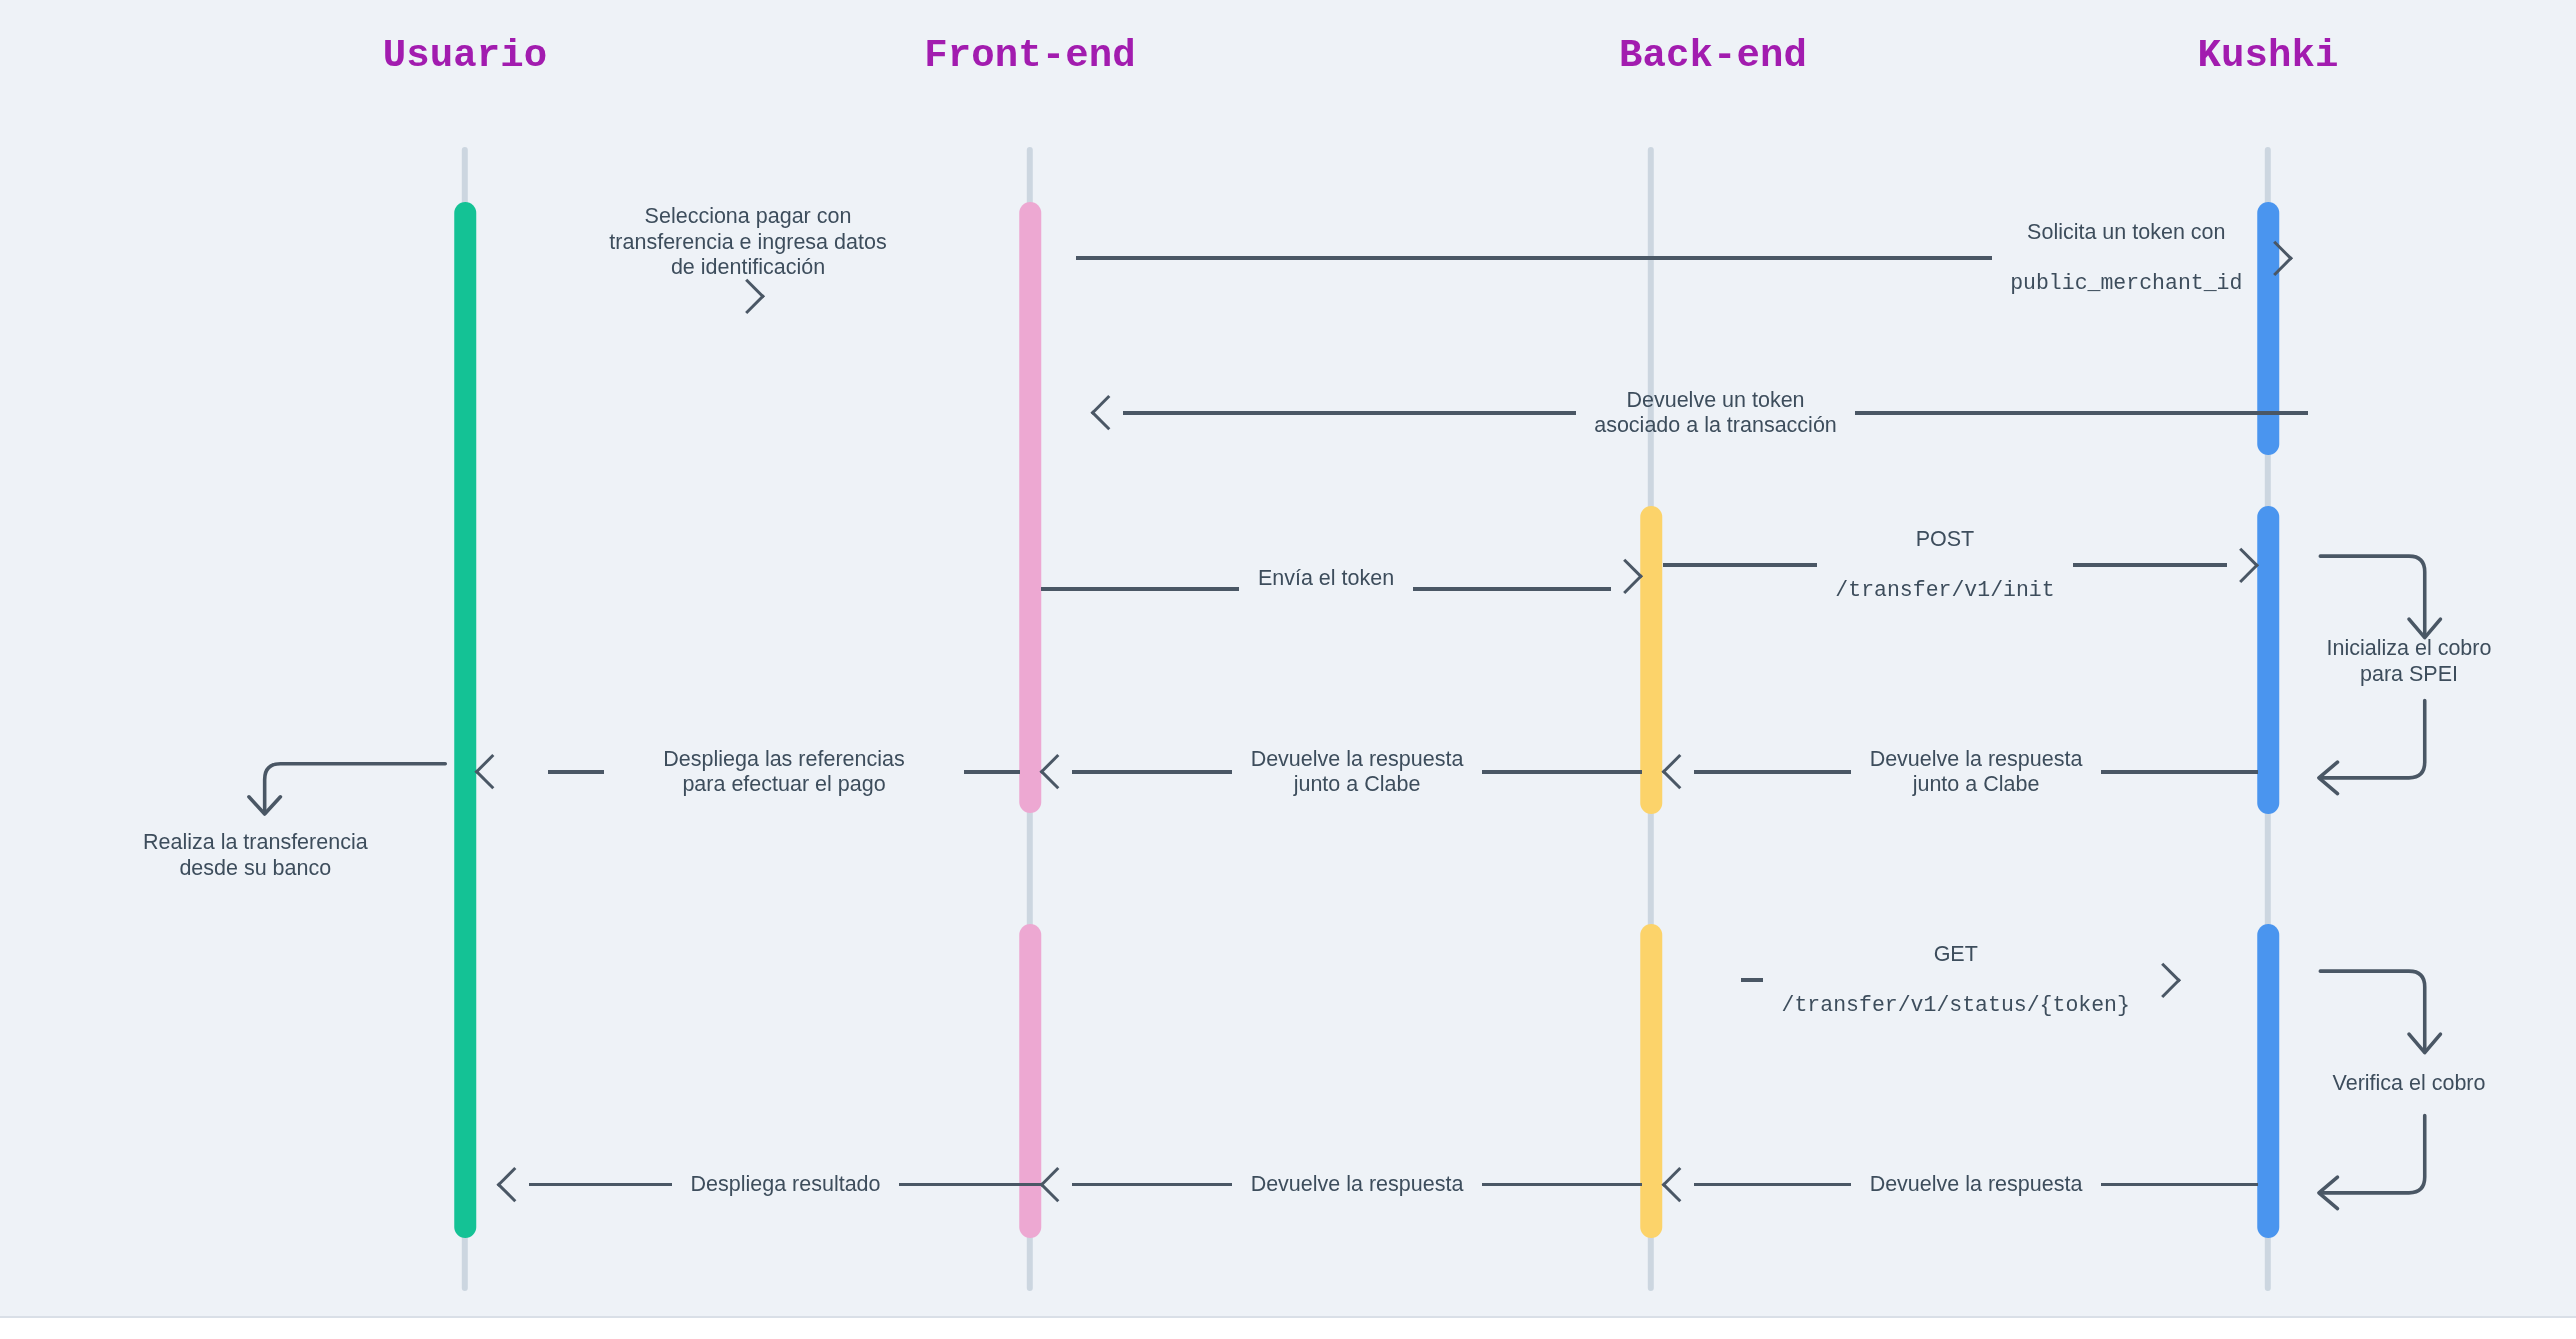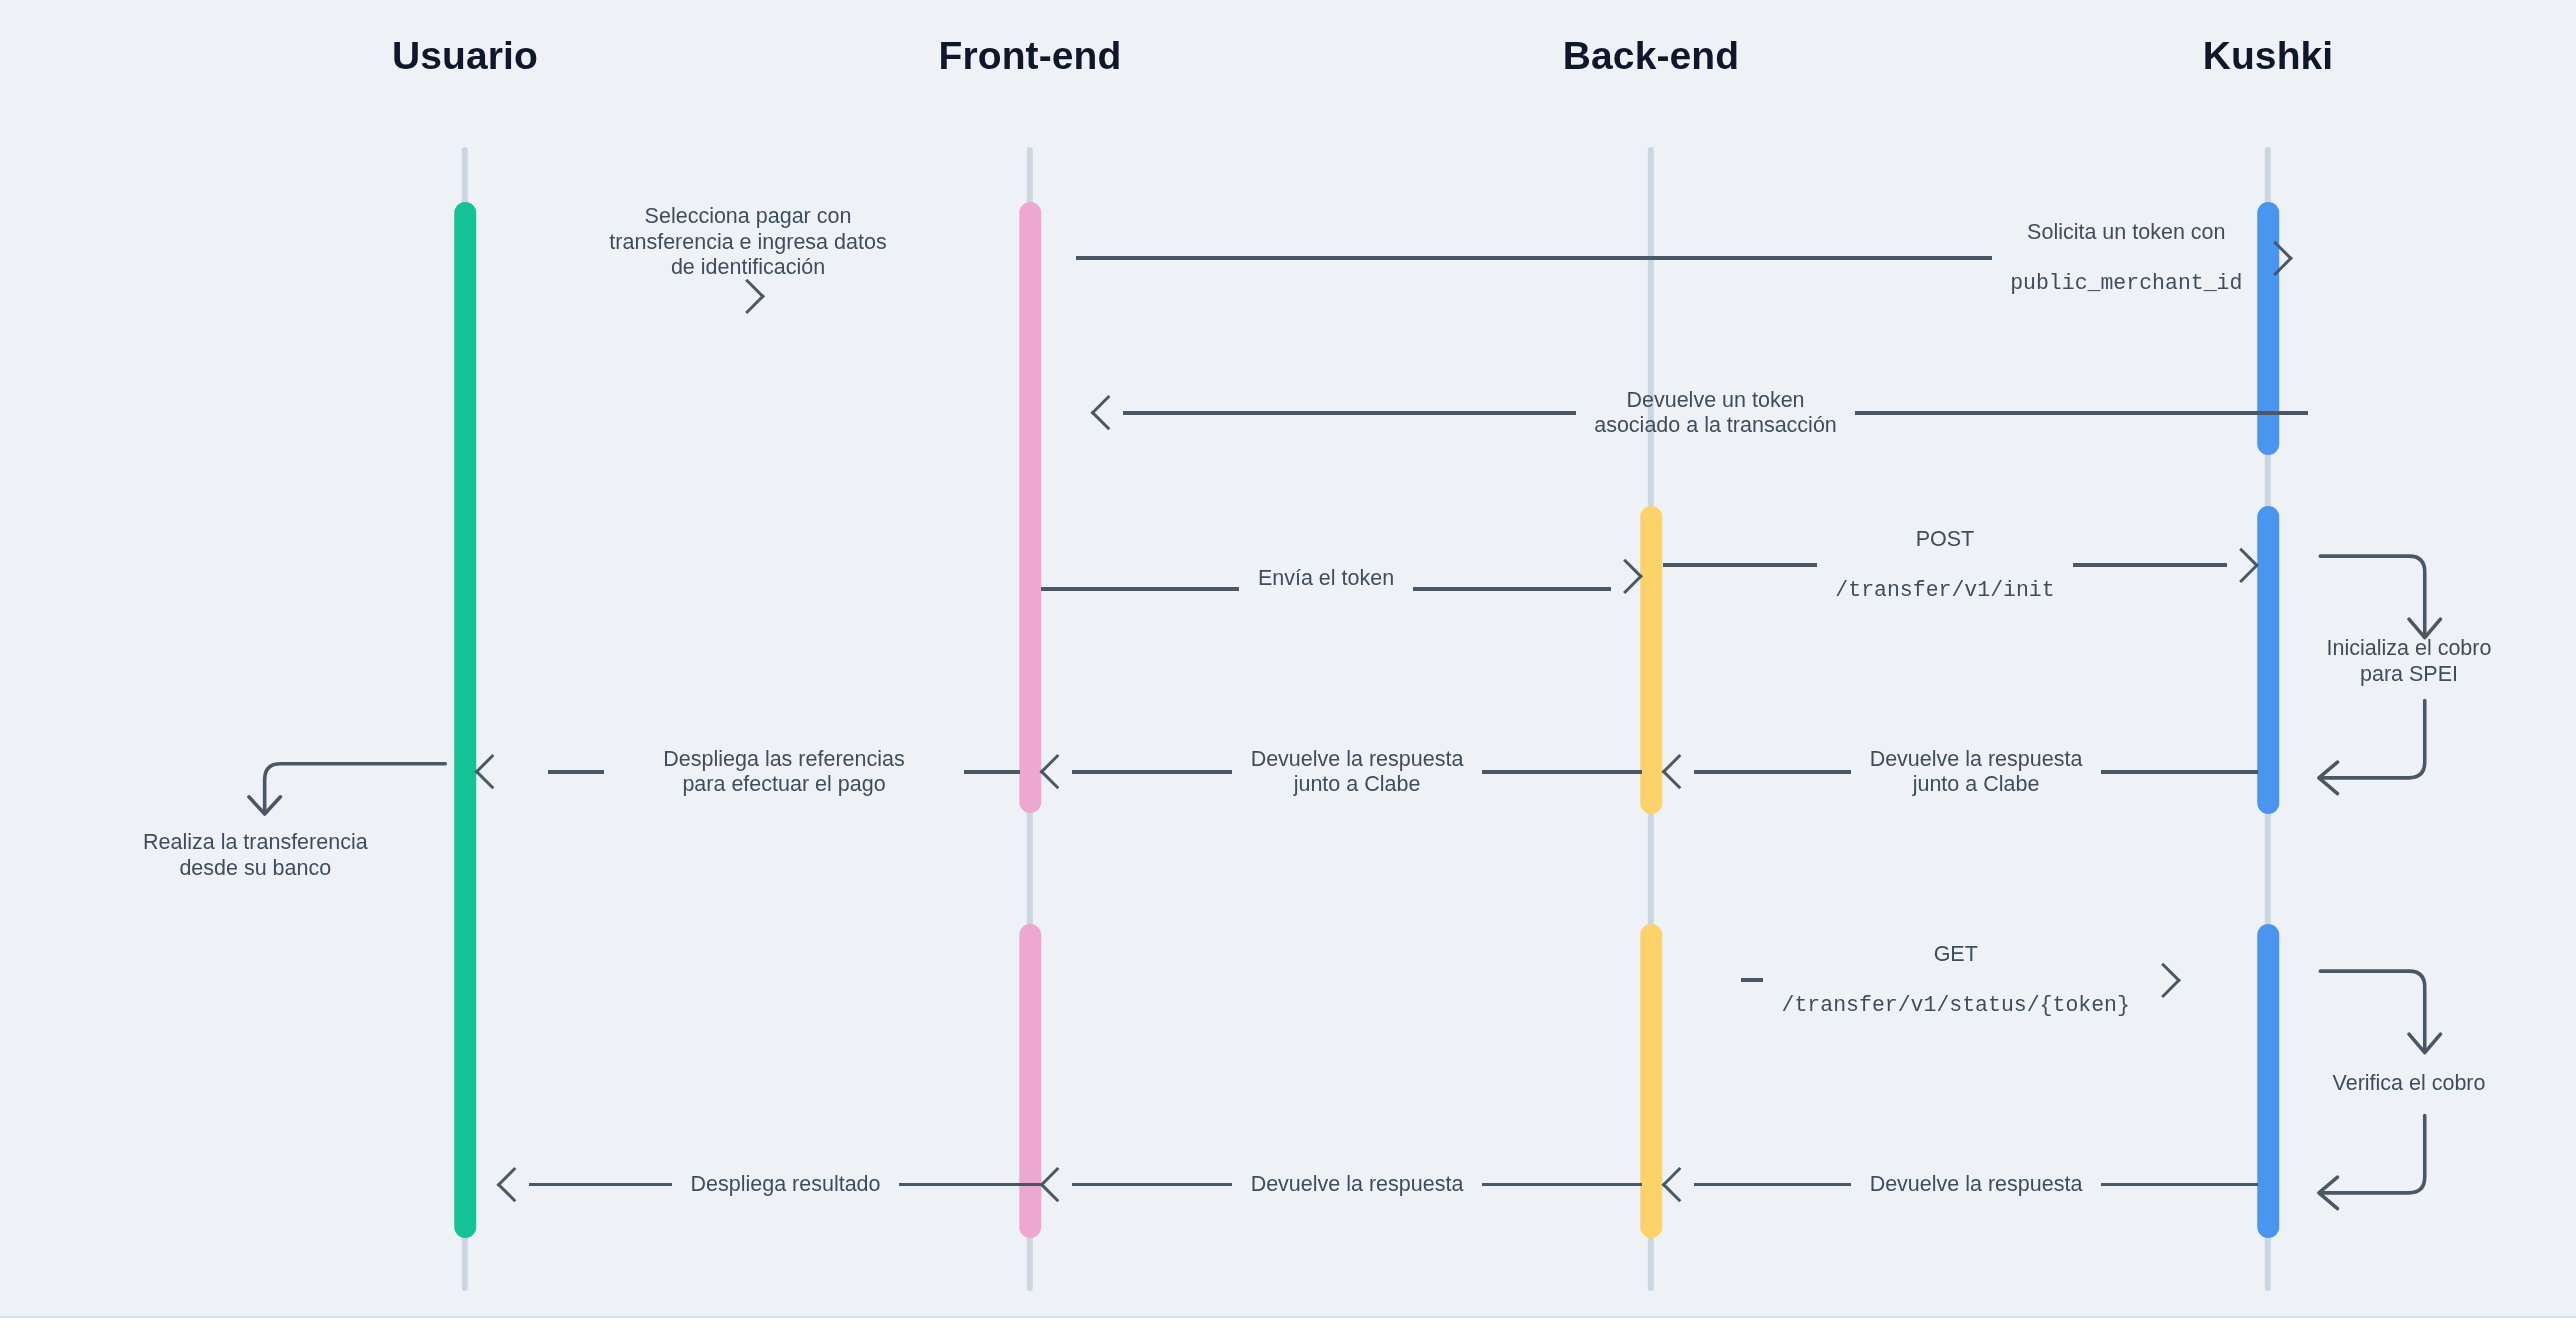--- a/index.html
+++ b/index.html
@@ -34,25 +34,26 @@
     height: 23.6px;
     background: #ffffff;
     border-top: 2.1px solid #d9dfe7;
     box-sizing: border-box;
   }
 
   
   .participant-label {
     position: absolute;
     transform: translateX(-50%);
-    color: #0f172a;
+    color: #a21caf;
     font-size: 39px;
     font-weight: 700;
     white-space: nowrap;
     letter-spacing: 0.1px;
+    font-family: Liberation Mono, monospace;
   }
 
   
   .lifeline {
     position: absolute;
     width: 6.4px;
     transform: translateX(-50%);
     background: #ccd6e0;
     border-radius: 3.6px;
   }
@@ -139,21 +140,21 @@
   }
 </style>
 </head>
 <body>
 
 <div id="stage">
   <div id="canvas">
 
     <div class="participant-label" style="left:465px;  top:34px;">Usuario</div>
     <div class="participant-label" style="left:1030px; top:34px;">Front-end</div>
-    <div class="participant-label" style="left:1651px; top:34px;">Back-end</div>
+    <div class="participant-label" style="left:1713px; top:34px;">Back-end</div>
     <div class="participant-label" style="left:2268px; top:34px;">Kushki</div>
 
     <div class="lifeline" style="left:465px;  top:147px; height:1144px;"></div>
     <div class="lifeline" style="left:1030px; top:147px; height:1144px;"></div>
     <div class="lifeline" style="left:1651px; top:147px; height:1144px;"></div>
     <div class="lifeline" style="left:2268px; top:147px; height:1144px;"></div>
 
     <div class="activation" style="left:465px;  top:202px;  height:1036px; background:#14c295;"></div>
 
     <div class="activation" style="left:1030px; top:202px;  height:611px;  background:#eda8d2;"></div>

